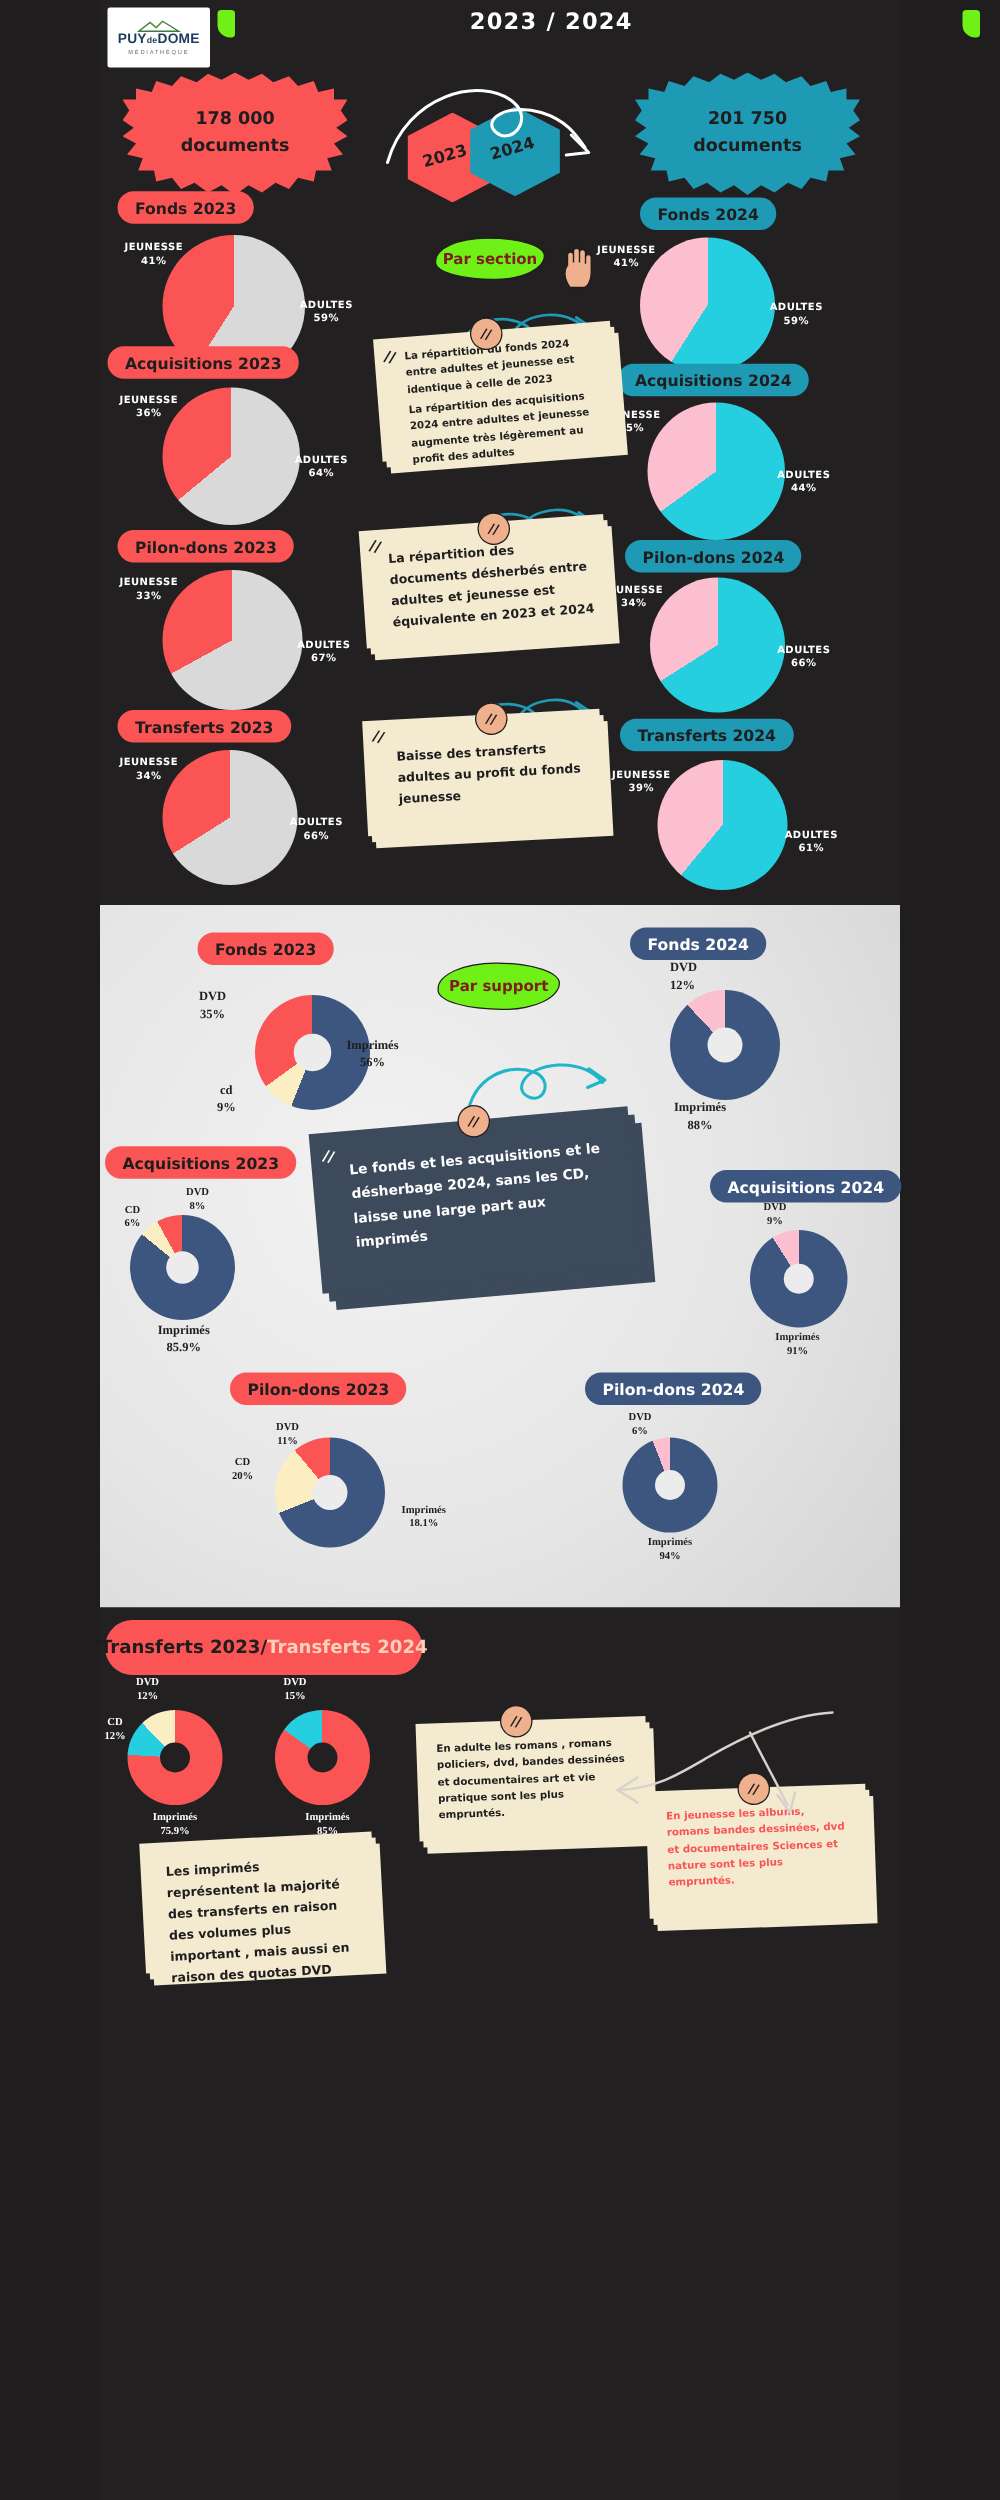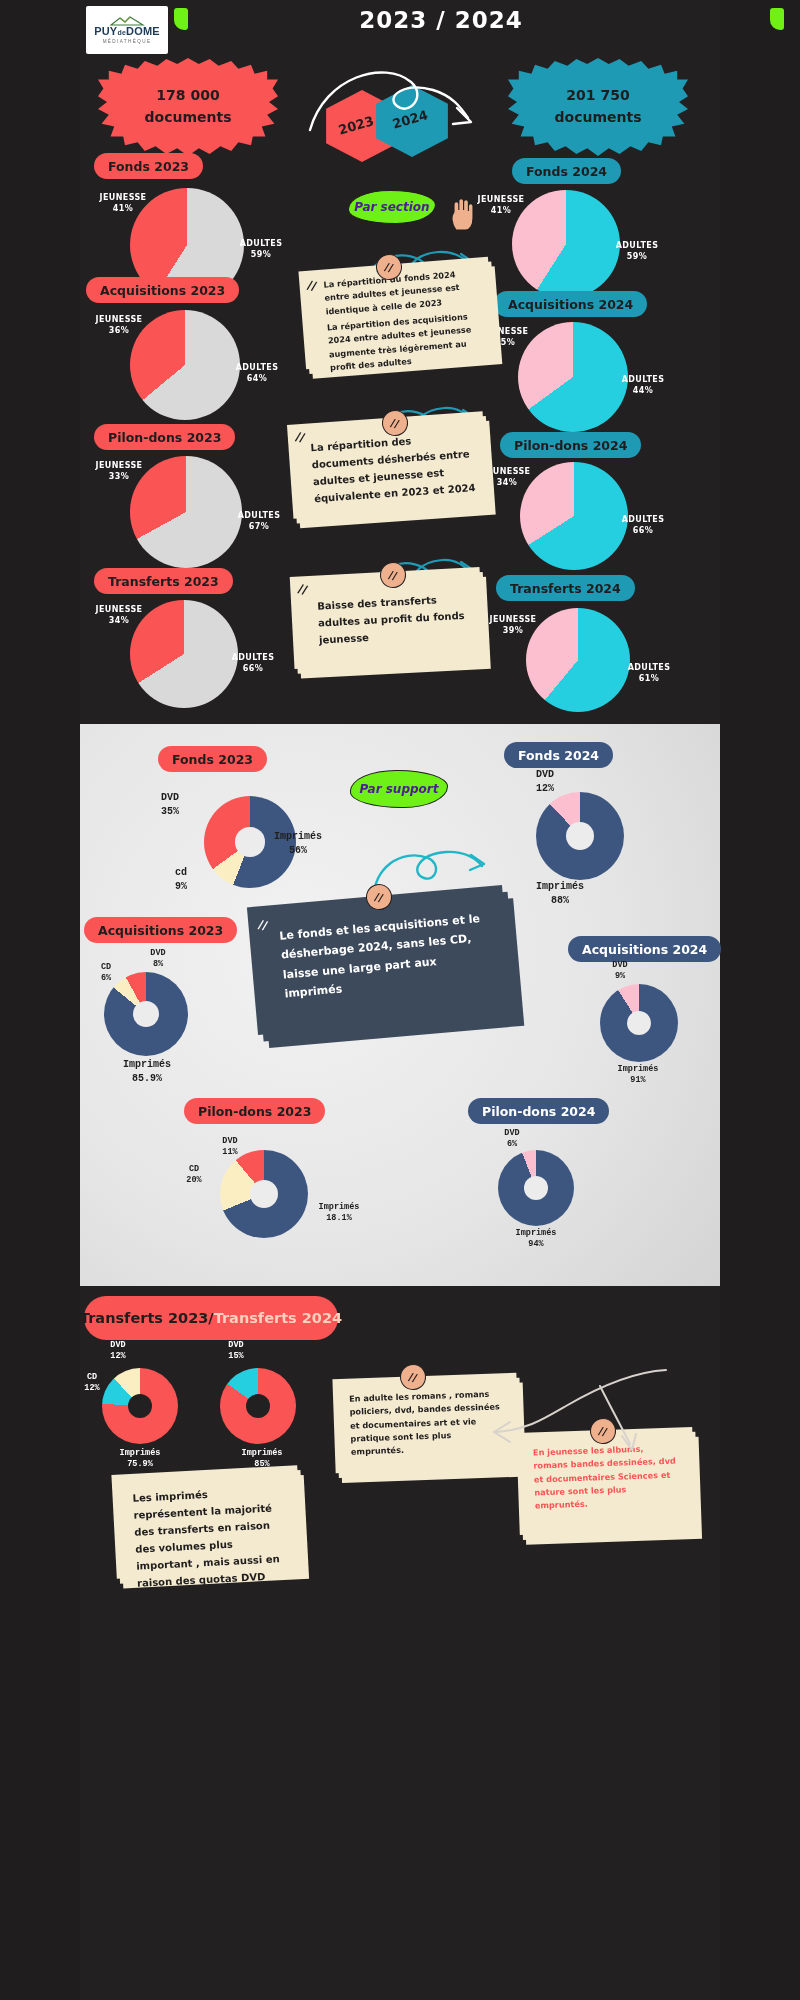--- a/index.html
+++ b/index.html
@@ -27,21 +27,21 @@
   .logo-sub { font-family:"Liberation Sans", sans-serif; font-size:4.6px;
      letter-spacing:1.4px; color:#6b6b6b; margin-top:2px; }
 
   .title-wrap { position:absolute; left:96px; top:6px; width:530px; text-align:center; }
   .title {
      font-family:"DejaVu Sans", sans-serif; font-weight:bold;
      font-size:19.5px; color:#ffffff; letter-spacing:.6px; line-height:1.12;
      text-transform:uppercase;
   }
   .subtitle { font-family:"DejaVu Sans", sans-serif; font-weight:bold;
-     font-size:23px; color:#ffffff; letter-spacing:1px; margin-top:1px; }
+     font-size:18px; color:#ffffff; letter-spacing:1px; margin-top:1px; }
   .leaf { position:absolute; width:14px; height:22px; background:#6ff016;
      border-radius:3px 3px 3px 10px; }
   .leaf.l { left:94px; top:8px; }
   .leaf.r { left:690px; top:8px; }
 
   
   .burst { position:absolute; width:180px; height:98px; display:flex;
      align-items:center; justify-content:center; text-align:center;
      clip-path: polygon(
        50% 0%, 56% 6%, 62% 1%, 67% 8%, 74% 3%, 78% 11%, 85% 7%, 87% 16%,
@@ -79,21 +79,21 @@
   .pie { position:absolute; border-radius:50%; }
   .pielabel { position:absolute; font-family:"DejaVu Sans", sans-serif;
      font-weight:bold; font-size:8px; color:#ffffff; text-align:center;
      letter-spacing:.4px; line-height:1.4; }
 
   
   .donut { position:absolute; border-radius:50%; }
   .donut::after { content:""; position:absolute; left:34%; top:34%;
      width:32%; height:32%; border-radius:50%; background:#ececec; }
   .donut.ondark::after { background:#232021; }
-  .dlabel { position:absolute; font-family:Liberation Mono, monospace;
+  .dlabel { position:absolute; font-family:Liberation Serif, serif;
      font-weight:bold; font-size:10px; color:#1f1d1d; text-align:center;
      line-height:1.35; }
   .dlabel.lt { color:#ffffff; }
   .dlabel.sm { font-size:8.5px; }
 
   
   .note { position:absolute; background:#f3ead0; box-shadow:3px 5px 0 #f3ead0,
      6px 10px 0 #f3ead0; }
   .note .txt { font-family:"DejaVu Sans", sans-serif; font-weight:bold;
      font-size:8.2px; color:#1f1d1d; line-height:1.62; }
@@ -103,21 +103,21 @@
      display:flex; align-items:center; justify-content:center;
      font-family:"DejaVu Sans", sans-serif; font-weight:bold; font-size:11px;
      color:#1f1d1d; transform:rotate(14deg); }
   .slashes { position:absolute; font-family:"DejaVu Sans", sans-serif;
      font-weight:bold; font-size:12px; color:#1f1d1d; transform:rotate(18deg); }
 
   
   .blob { position:absolute; background:#6ff016; border:1.6px solid #1f1d1d;
      display:flex; align-items:center; justify-content:center;
      font-family:"DejaVu Sans", sans-serif; font-weight:bold; font-size:12px;
-     color:#4c1d95; border-radius:48% 52% 46% 54% / 56% 44% 58% 42%;font-style:italic; }
+     color:#7f1d1d; border-radius:48% 52% 46% 54% / 56% 44% 58% 42%; }
 
   
   .slab { position:absolute; background:#3d4a5c;
      box-shadow:5px 7px 0 #3d4a5c, 10px 14px 0 #3d4a5c; }
   .slab .txt { font-family:"DejaVu Sans", sans-serif; font-weight:bold;
      font-size:11px; color:#ffffff; line-height:1.75; }
 
   
   .wbanner { position:absolute; background:#ffffff; border-radius:24px;
      display:flex; flex-direction:column; align-items:center;

